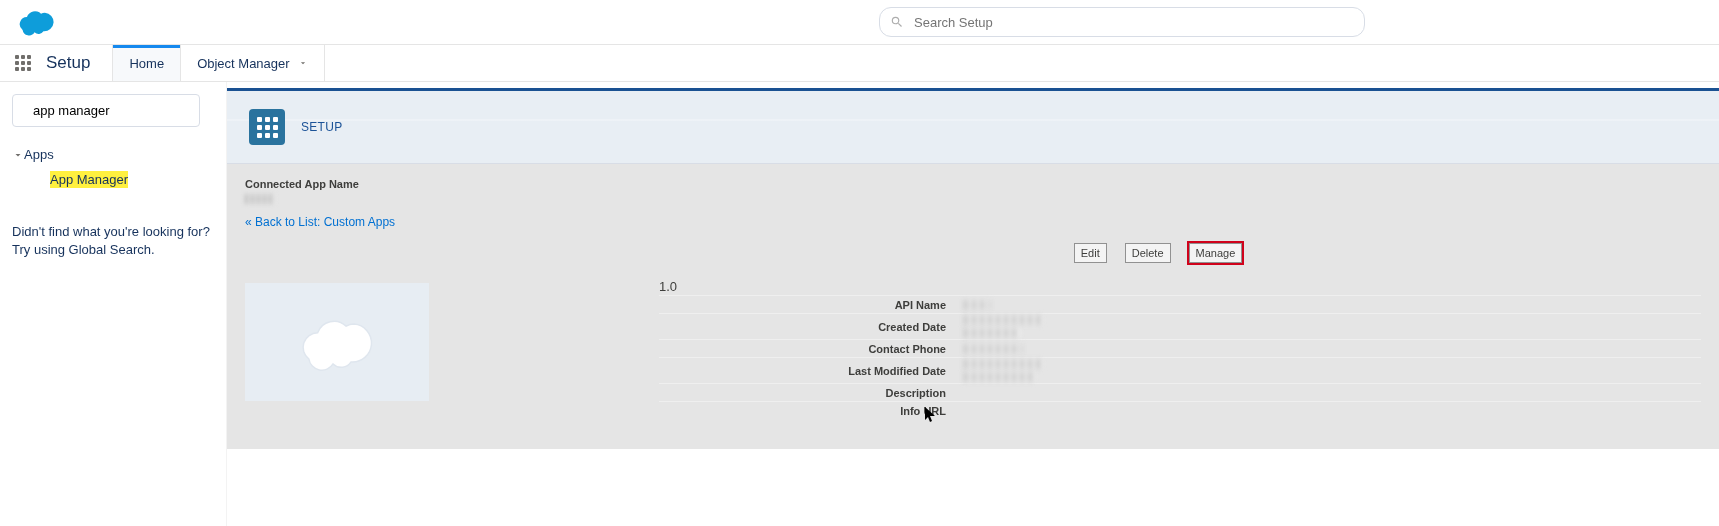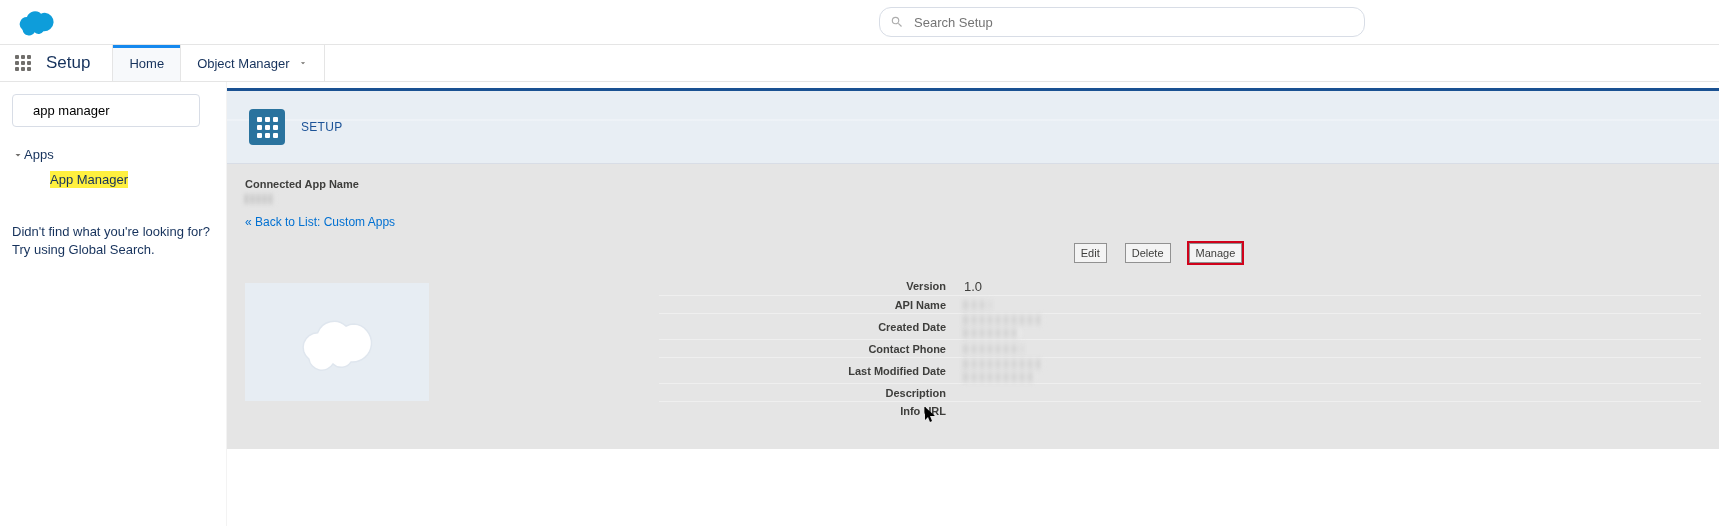--- a/index.html
+++ b/index.html
@@ -367,21 +367,20 @@
 
       <div class="dc-body">
         <div class="dc-thumb">
           <svg viewBox="0 0 64 44">
             <path d="M43 9c-2 0-3.8.5-5.4 1.4A12 12 0 0 0 18 15a10 10 0 0 0-6 18 9 9 0 0 0 16.6 3.4A8 8 0 0 0 41 35a12 12 0 0 0 2-26z"></path>
           </svg>
         </div>
 
         <div class="dc-fields">
           <div class="field-row">
-            <div class="fl">Version</div>
             <div class="fv">1.0</div>
           </div>
           <div class="field-row">
             <div class="fl">API Name</div>
             <div class="fv">
                 <div class="blur-pill bp-sm"></div>
               </div>
           </div>
           <div class="field-row">
             <div class="fl">Created Date</div>

